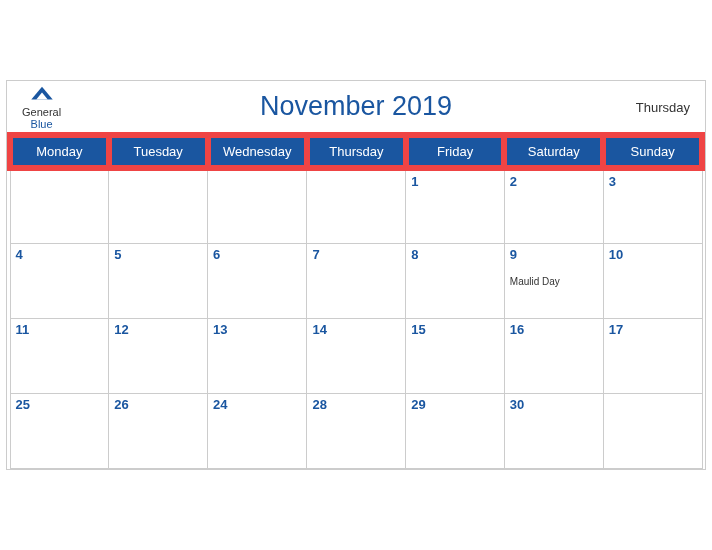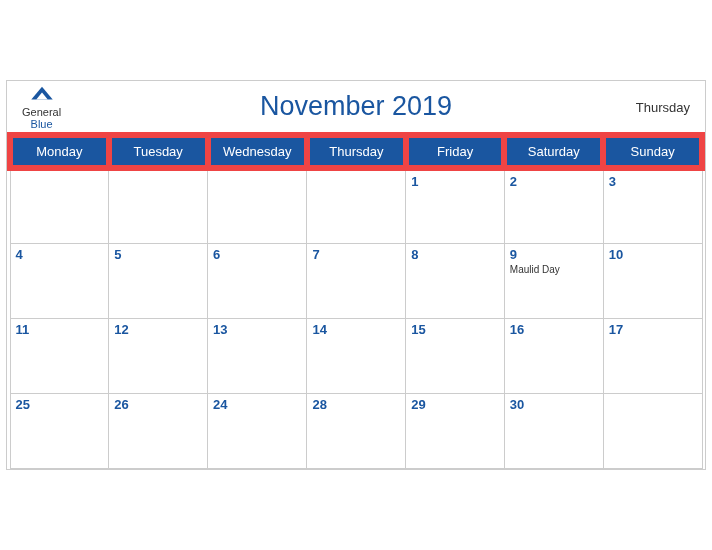--- a/index.html
+++ b/index.html
@@ -84,21 +84,21 @@
     }
     .day-number {
       font-size: 13px;
       color: #1a56a0;
       font-weight: bold;
       display: block;
     }
     .holiday-text {
       font-size: 10px;
       color: #333;
-      margin-top: 2px;
+      margin-top: 14px;
       display: block;
     }
     .empty-cell {
       background: #fff;
     }
   </style>
 </head>
 <body>
 
 <div class="calendar-container">

